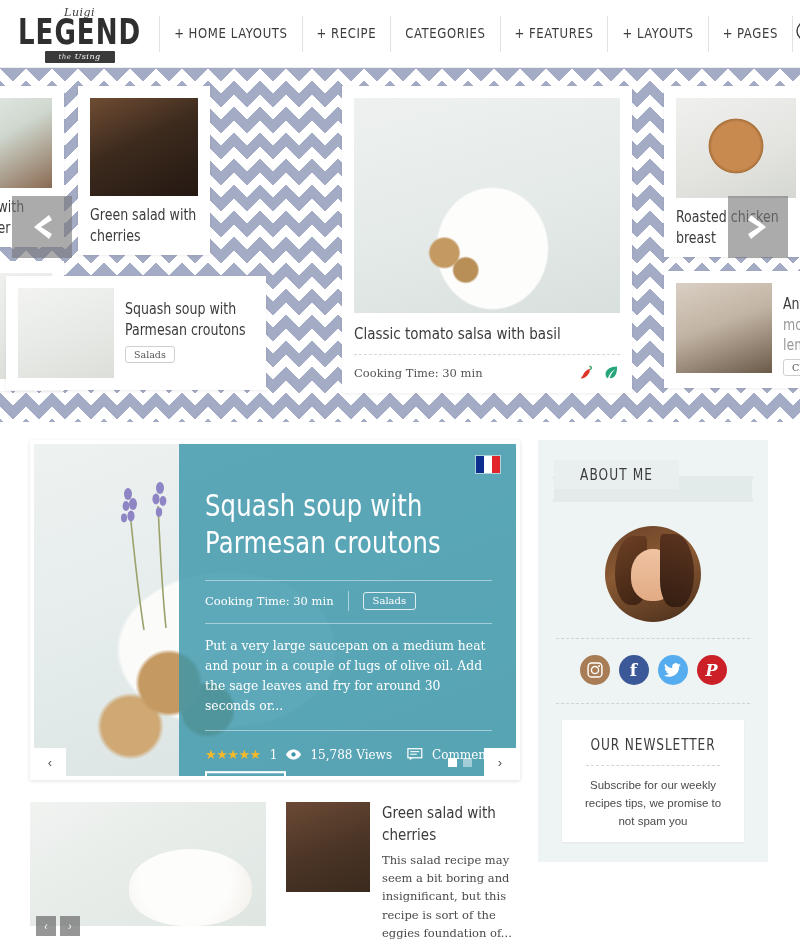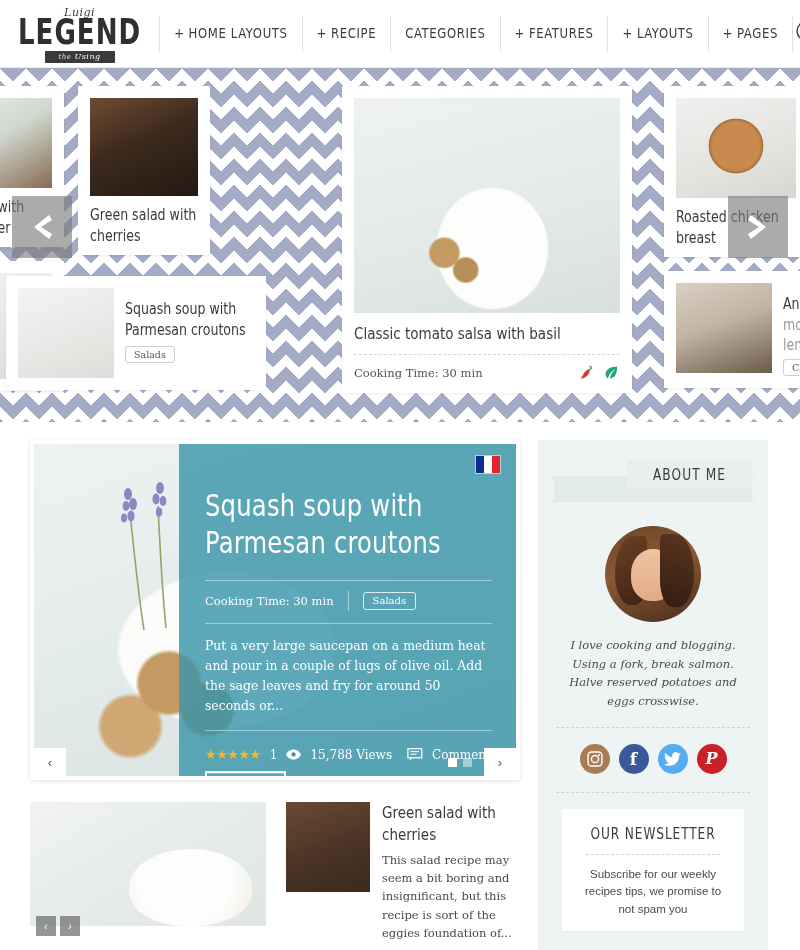--- a/index.html
+++ b/index.html
@@ -267,21 +267,21 @@
     font-family: "DejaVu Serif", serif; font-size: 11.5px;
     color: #4a4a4a; line-height: 1.6; margin-top: 8px;
   }
 
   
   .widget {
     background: #eef4f4; padding: 18px 16px 20px;
   }
   .ribbon {
     position: relative; height: 52px;
-    display: flex; align-items: flex-start; justify-content: flex-end;
+    display: flex; align-items: flex-start; justify-content: flex-start;
   }
   .ribbon-band {
     position: absolute; top: 18px; left: 0; right: 0; height: 26px;
     background: #e2eaea;
   }
   .ribbon-band::before, .ribbon-band::after{
     content:""; position:absolute; top:0; width:16px; height:26px; background:#e2eaea;
   }
   .ribbon-band::before{ left:-2px; clip-path: polygon(0 0,100% 0,100% 100%,0 100%,6px 50%); }
   .ribbon-band::after { right:-2px; clip-path: polygon(0 0,100% 0,calc(100% - 6px) 50%,100% 100%,0 100%); }
@@ -501,21 +501,21 @@
         <div class="hero-title">Squash soup with Parmesan croutons</div>
         <div class="hero-rule"></div>
 
         <div class="hero-meta">
           <span class="ct">Cooking Time: 30 min</span>
           <span class="divider"></span>
           <span class="hero-tag">Salads</span>
         </div>
         <div class="hero-rule" style="margin:12px 0 0;"></div>
 
-        <div class="hero-excerpt">Put a very large saucepan on a medium heat and pour in a couple of lugs of olive oil. Add the sage leaves and fry for around 50 seconds or...</div>
+        <div class="hero-excerpt">Put a very large saucepan on a medium heat and pour in a couple of lugs of olive oil. Add the sage leaves and fry for around 30 seconds or...</div>
         <div class="hero-rule" style="margin:14px 0 0;"></div>
 
         <div class="hero-stats">
           <span class="stars">★★★★★</span>
           <span>1</span>
           <svg class="eye-ico" width="15" height="11" viewBox="0 0 18 12">
             <path d="M9 0C4.6 0 1.4 3 0 6c1.4 3 4.6 6 9 6s7.6-3 9-6c-1.4-3-4.6-6-9-6z" fill="#ffffff"></path>
             <circle cx="9" cy="6" r="2.6" fill="#3a96ab"></circle>
           </svg>
           <span>15,788 Views</span>
@@ -567,21 +567,20 @@
           <div class="ribbon-title">ABOUT ME</div>
         </div>
       </div>
 
       <div class="avatar">
         <div class="hair-l"></div>
         <div class="face"></div>
         <div class="hair-r"></div>
       </div>
 
-      <div class="bio">I love cooking and blogging. Using a fork, break salmon. Halve reserved potatoes and eggs crosswise.</div>
       <div class="dashed"></div>
 
       <div class="socials">
         <div class="soc" style="background:#a87c55;">
           <svg width="16" height="16" viewBox="0 0 18 18">
             <rect x="1.2" y="1.2" width="15.6" height="15.6" rx="4" fill="none" stroke="#ffffff" stroke-width="1.6"></rect>
             <circle cx="9" cy="9" r="4" fill="none" stroke="#ffffff" stroke-width="1.6"></circle>
             <circle cx="13.6" cy="4.4" r="1.1" fill="#ffffff"></circle>
           </svg>
         </div>

